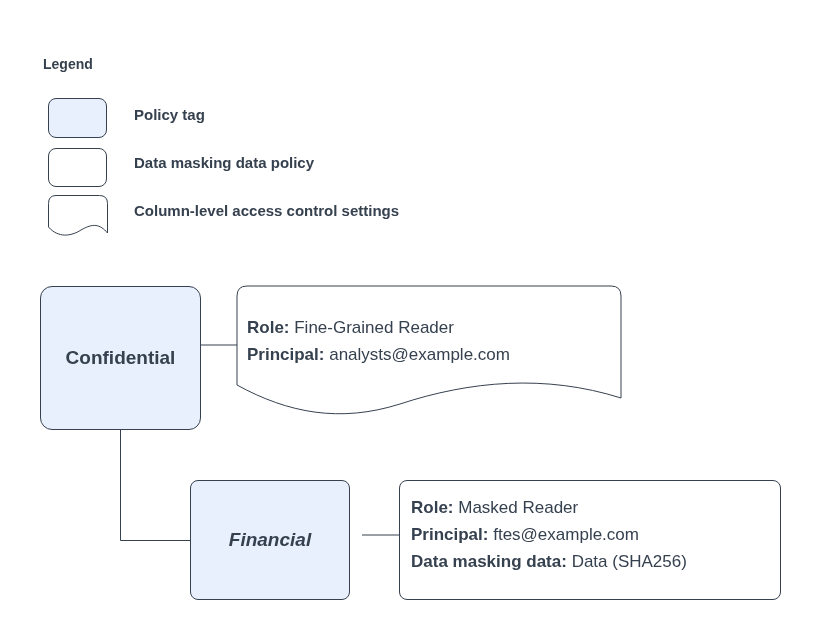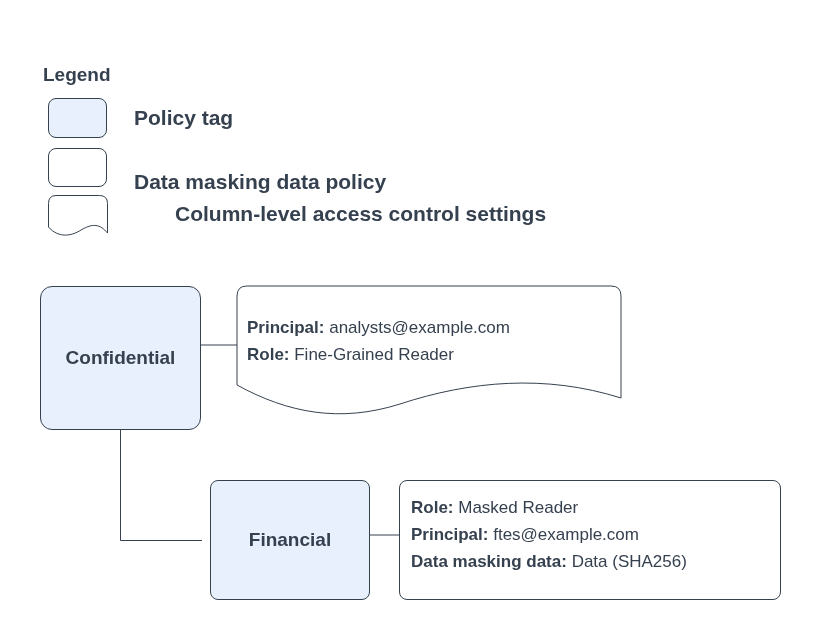--- a/index.html
+++ b/index.html
@@ -6,26 +6,26 @@
     --stroke:#36414f;
     --text:#36414f;
     --fill-blue:#e8f0fe;
     --fill-white:#ffffff;
   }
   html,body{margin:0;padding:0;background:#ffffff;}
   body{font-family:"Liberation Sans", sans-serif;color:var(--text);}
   .canvas{position:relative;width:820px;height:640px;background:#ffffff;overflow:hidden;}
 
   
-  .legend-title{position:absolute;left:43px;top:64px;font-size:19px;font-weight:700;}
+  .legend-title{position:absolute;left:43px;top:56px;font-size:14px;font-weight:700;}
   .swatch{position:absolute;left:48px;width:59px;box-sizing:border-box;
           border:1px solid var(--stroke);border-radius:8px;background:var(--fill-white);}
   .swatch.blue{background:var(--fill-blue);}
   .swatch-doc{position:absolute;left:48px;top:195px;width:60px;height:44px;}
-  .legend-label{position:absolute;left:134px;font-size:21px;font-weight:700;white-space:nowrap;}
+  .legend-label{position:absolute;left:134px;font-size:15px;font-weight:700;white-space:nowrap;}
 
   
   .node{position:absolute;box-sizing:border-box;border:1px solid var(--stroke);
         border-radius:8px;background:var(--fill-blue);
         display:flex;align-items:center;justify-content:center;
         font-size:19px;font-weight:700;}
   .policy-box{position:absolute;box-sizing:border-box;border:1px solid var(--stroke);
         border-radius:8px;background:var(--fill-white);}
   .kv-block{position:absolute;font-size:17px;line-height:27px;white-space:nowrap;}
   .kv-block b{font-weight:700;}
@@ -35,49 +35,49 @@
 <body>
 
 <div class="canvas">
 
   <div class="legend-title">Legend</div>
 
   <div class="swatch blue" style="top:98px;height:40px;"></div>
   <div class="legend-label" style="top:106px;">Policy tag</div>
 
   <div class="swatch" style="top:148px;height:39px;"></div>
-  <div class="legend-label" style="top:170px;">Data masking data policy</div>
+  <div class="legend-label" style="top:154px;">Data masking data policy</div>
 
   <svg class="swatch-doc" viewBox="0 0 60 44">
     <path d="M 8,0.5 H 51.5 Q 59.5,0.5 59.5,8.5 V 38 C 52,29 45,28 33,35 C 23,41.5 10,43 0.5,32 V 8.5 Q 0.5,0.5 8,0.5 Z" fill="#ffffff" stroke="#36414f" stroke-width="1"></path>
   </svg>
-  <div class="legend-label" style="top:202px;margin-left:41px;">Column-level access control settings</div>
+  <div class="legend-label" style="top:202px;">Column-level access control settings</div>
 
   <svg class="overlay" width="820" height="640">
 
     <path d="M 247,286 H 611 Q 621,286 621,296 V 398 C 545,374 470,381 400,404 C 340,423 288,413 237,385 V 296 Q 621,286 621,296 M 247,286 Q 237,286 237,296" fill="none" stroke="none"></path>
     <path d="M 247,286 H 611 Q 621,286 621,296 V 398 C 545,374 470,381 400,404 C 340,423 288,413 237,385 V 296 Q 237,286 247,286 Z" fill="#ffffff" stroke="#36414f" stroke-width="1"></path>
 
     <path d="M 200,345 H 237" fill="none" stroke="#36414f" stroke-width="1"></path>
 
     <path d="M 120.5,404 V 540.5 H 202" fill="none" stroke="#36414f" stroke-width="1"></path>
 
     <path d="M 362,535 H 399" fill="none" stroke="#36414f" stroke-width="1"></path>
   </svg>
 
   <div class="node" style="left:40px;top:286px;width:161px;height:144px;border-radius:12px;">
     <span>Confidential</span>
   </div>
 
   <div class="kv-block" style="left:247px;top:314px;">
+    <div><b>Role:</b> <span>Fine-Grained Reader</span></div>
     <div><b>Principal:</b> <span>analysts@example.com</span></div>
-    <div><b>Role:</b> <span>Fine-Grained Reader</span></div>
   </div>
 
-  <div class="node" style="left:210px;top:480px;width:160px;height:120px;">
+  <div class="node" style="left:190px;top:480px;width:160px;height:120px;font-style:italic;">
     <span>Financial</span>
   </div>
 
   <div class="policy-box" style="left:399px;top:480px;width:382px;height:120px;"></div>
   <div class="kv-block" style="left:411px;top:494px;">
     <div><b>Role:</b> <span>Masked Reader</span></div>
     <div><b>Principal:</b> <span>ftes@example.com</span></div>
     <div><b>Data masking data:</b> <span>Data (SHA256)</span></div>
   </div>
 

